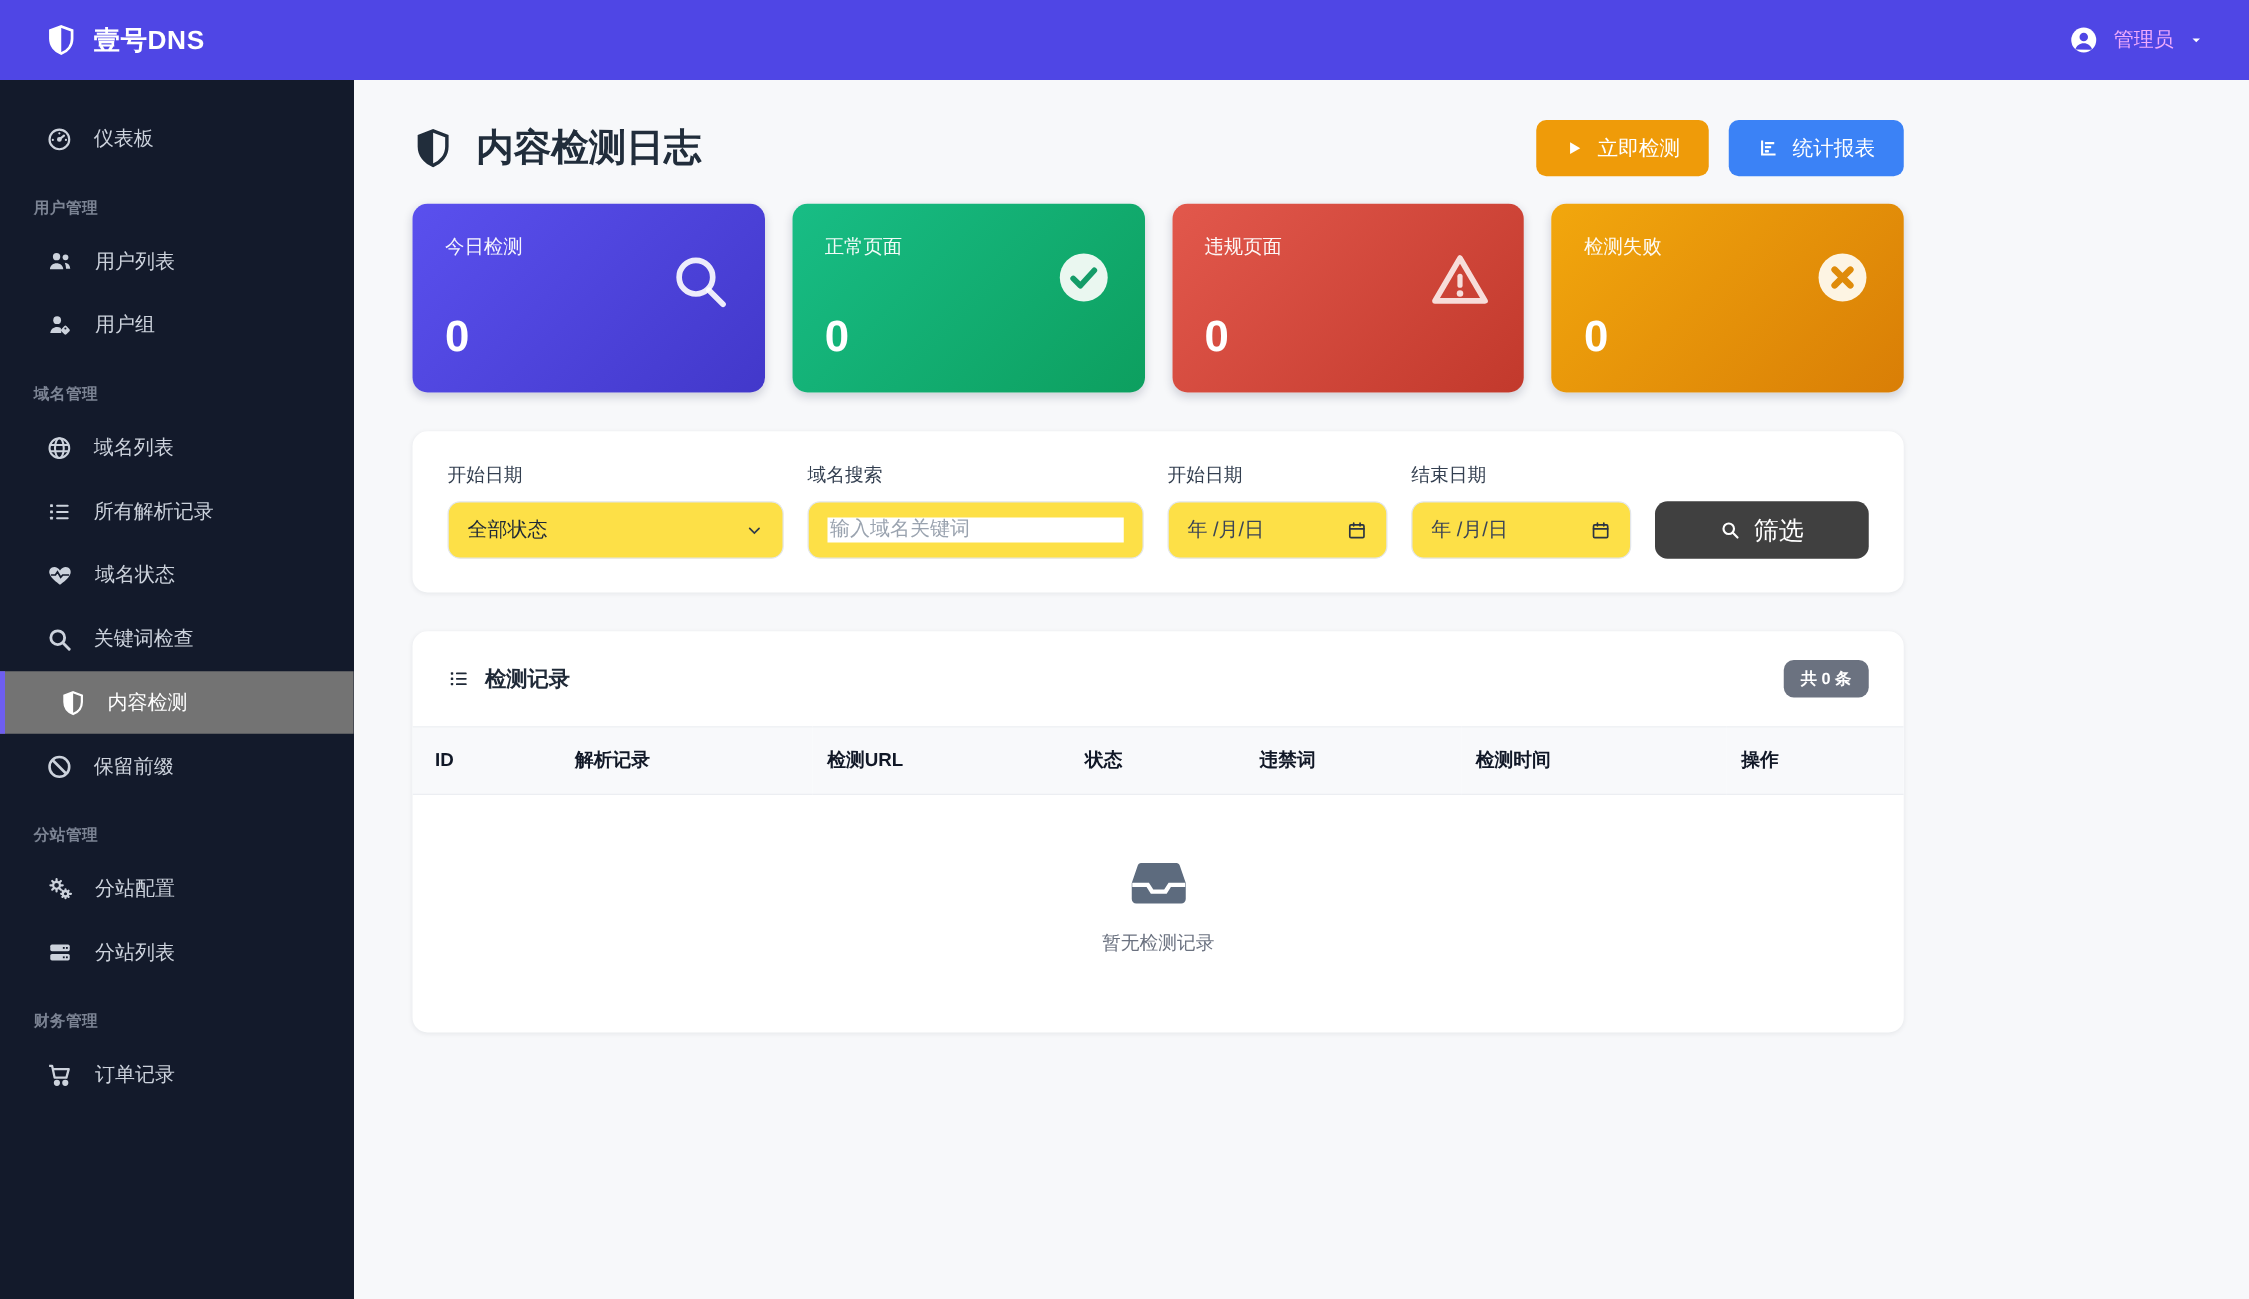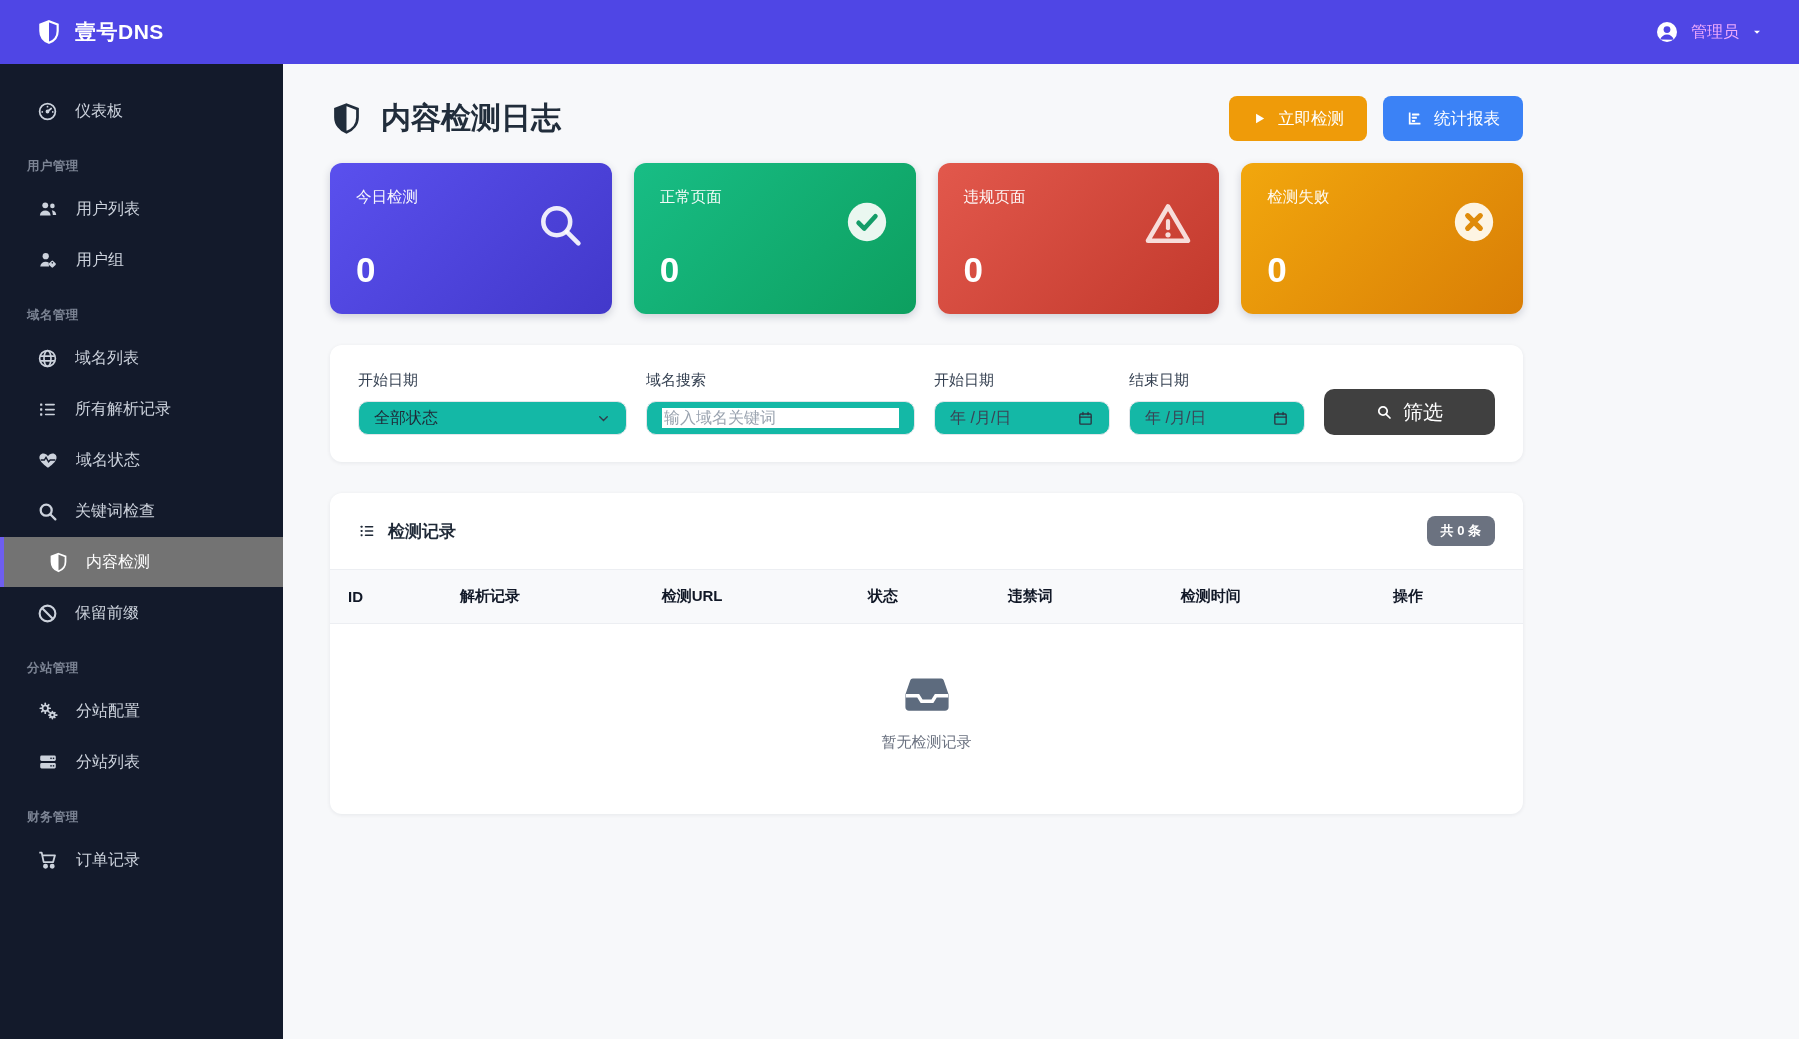--- a/index.html
+++ b/index.html
@@ -61,21 +61,21 @@
   .stat-icon  { position:absolute; right:26px; top:36px; }
 
   
   .filter-card {
     background:#fff; border-radius:12px; box-shadow:0 1px 4px rgba(16,24,40,.07);
     padding:26px 28px 27px; display:flex; gap:19px; align-items:flex-end; margin-bottom:31px;
   }
   .field { display:flex; flex-direction:column; }
   .field-label { font-size:15px; color:#333f50; margin-bottom:11px; }
   .control {
-    height:34px; border:1px solid #e3e6ea; border-radius:10px; background:#14b8a6;
+    height:46px; border:1px solid #e3e6ea; border-radius:10px; background:#fde047;
     display:flex; align-items:center; justify-content:space-between;
     padding:0 15px; font-size:16px; color:#1f2937; cursor:pointer;
   }
   .w-select { width:269px; } .w-input { width:269px; } .w-date { width:176px; }
   .control input { border:none; outline:none; width:100%; font-size:16px; font-family:Liberation Sans, sans-serif; color:#1f2937; }
   .control input::placeholder { color:#9aa3af; }
   .date-text { color:#3a4456; }
   .btn-filter { width:174px; height:46px; background:#404040; border:none; border-radius:10px;
     color:#fff; font-size:20px; font-family:inherit; display:flex; align-items:center;
     justify-content:center; gap:11px; cursor:pointer; }

